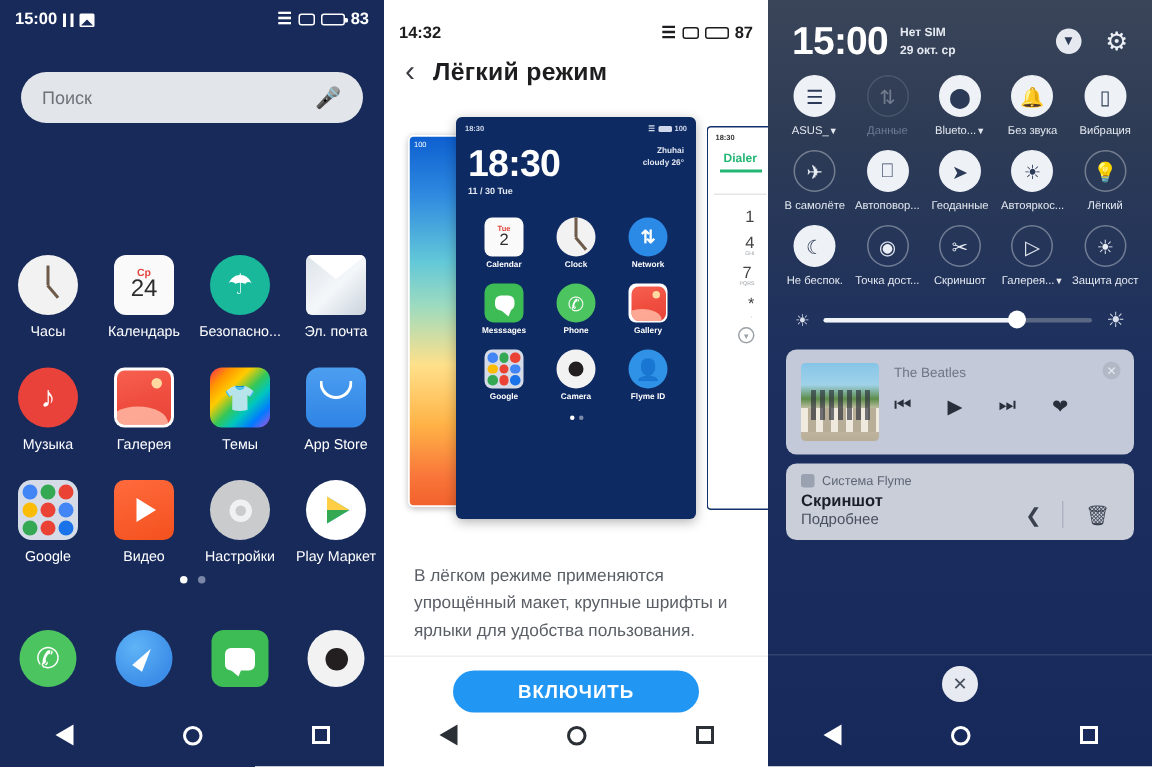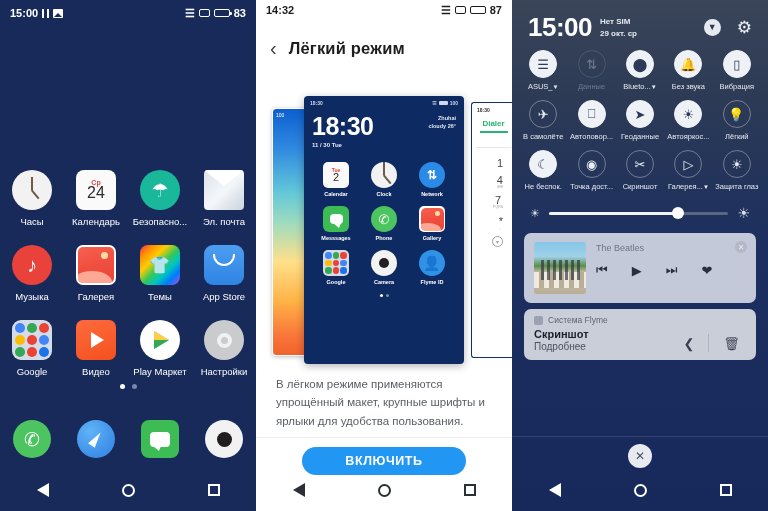--- a/index.html
+++ b/index.html
@@ -193,32 +193,32 @@
     display:flex; align-items:center; justify-content:space-around;
   }
   .nav-back { width:0;height:0;
     border-top:7px solid transparent;border-bottom:7px solid transparent; }
   .nav-home { width:13px;height:13px;border-radius:50%; }
   .nav-rec { width:12px;height:12px; }
 
   
   #panel-light { background:#ffffff; color:#1d1d1f; }
   .p2-status {
-    height:26px; display:flex; align-items:flex-end; padding:16px 10px;
+    height:26px; display:flex; align-items:flex-start; padding:16px 10px;
     font-size:11px; font-weight:bold; color:#1d1d1f;
   }
   .p2-status .right { margin-left:auto; display:flex; align-items:center; gap:4px; }
   .p2-status .sq-ico { border-color:#1d1d1f; }
   .p2-status .batt-ico { border-color:#1d1d1f; }
   .p2-status .batt-fill { background:#1d1d1f; }
   .p2-header { display:flex; align-items:center; gap:12px; padding:6px 14px 0; }
   .p2-back { font-size:20px; color:#3c3c43; line-height:1; font-weight:300; }
   .p2-title { font-size:16.5px; font-weight:bold; letter-spacing:.2px; }
 
-  .preview-wrap { position:absolute; left:0; right:0; top:78px; height:280px;margin-top:18px; }
+  .preview-wrap { position:absolute; left:0; right:0; top:78px; height:280px; }
   .prev-strip {
     position:absolute; left:16px; top:12px; width:42px; height:248px;
     border-radius:4px; border:1.5px solid #fff;
     background: linear-gradient(180deg,#0d5fd0 0%,#2f8ae0 16%,#63c8d8 34%,#9ddbbf 46%,
                 #ffe08a 62%,#ffb347 78%,#f9763a 92%,#f2622c 100%);
     box-shadow:0 1px 4px rgba(0,0,0,.25);
     overflow:hidden; font-size:5px; color:#fff; padding:3px;
   }
   .prev-main {
     position:absolute; left:48px; top:0; width:160px; height:268px;
@@ -358,20 +358,24 @@
         <span class="img-ico"></span>
       </div>
       <div class="right">
         <span class="wifi-ico">☰</span>
         <span class="sq-ico"></span>
         <span class="batt-ico"><span class="batt-fill" style="width:83%"></span></span>
         <span>83</span>
       </div>
     </div>
 
+    <div class="searchbar">
+      <span>Поиск</span>
+      <span class="mic">🎤</span>
+    </div>
 
     <div class="app-grid">
 
       <div class="app">
         <div class="app-ico ic-clock"></div>
         <div class="app-label">Часы</div>
       </div>
 
       <div class="app">
         <div class="app-ico ic-cal">
@@ -432,31 +436,31 @@
         </div>
         <div class="app-label">Google</div>
       </div>
 
       <div class="app">
         <div class="app-ico ic-video"></div>
         <div class="app-label">Видео</div>
       </div>
 
       <div class="app">
+        <div class="app-ico ic-settings">
+            <span class="gear"></span>
+          </div>
+        <div class="app-label">Настройки</div>
+      </div>
+
+      <div class="app">
         <div class="app-ico ic-play">
             <span class="tri"></span>
           </div>
         <div class="app-label">Play Маркет</div>
-      </div>
-
-      <div class="app">
-        <div class="app-ico ic-settings">
-            <span class="gear"></span>
-          </div>
-        <div class="app-label">Настройки</div>
       </div>
     </div>
 
     <div class="page-dots">
       <i class="on"></i>
       <i></i>
     </div>
 
     <div class="dock">
       <div class="dock-ico ic-phone">✆</div>
@@ -704,21 +708,21 @@
       <div class="qs-cell">
         <div class="qs-btn">✂</div>
         <div class="qs-lab">Скриншот</div>
       </div>
       <div class="qs-cell">
         <div class="qs-btn">▷</div>
         <div class="qs-lab"><span>Галерея...</span><span class="car">▼</span></div>
       </div>
       <div class="qs-cell">
         <div class="qs-btn">☀</div>
-        <div class="qs-lab">Защита глаз</div>
+        <div class="qs-lab">Защита дост</div>
       </div>
     </div>
 
     <div class="qs-slider">
       <span class="s-ico">☀</span>
       <span class="qs-track">
         <span class="qs-fill" style="width:72%"></span>
         <span class="qs-knob" style="left:72%"></span>
       </span>
       <span class="s-ico" style="font-size:14px">☀</span>

